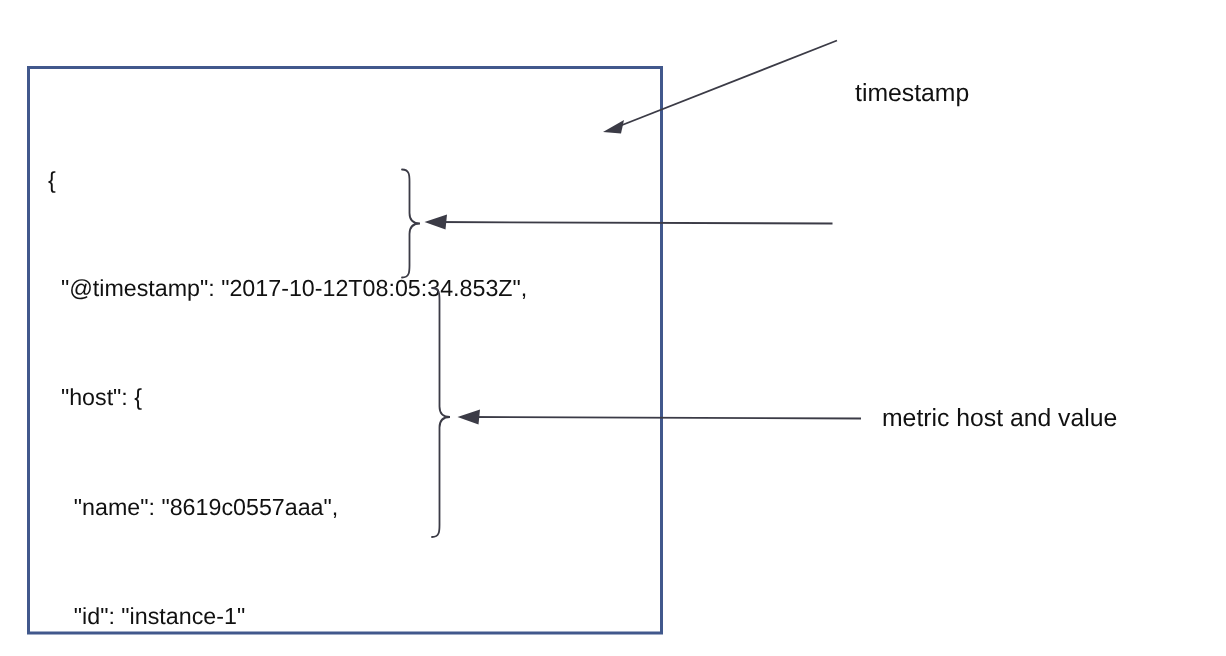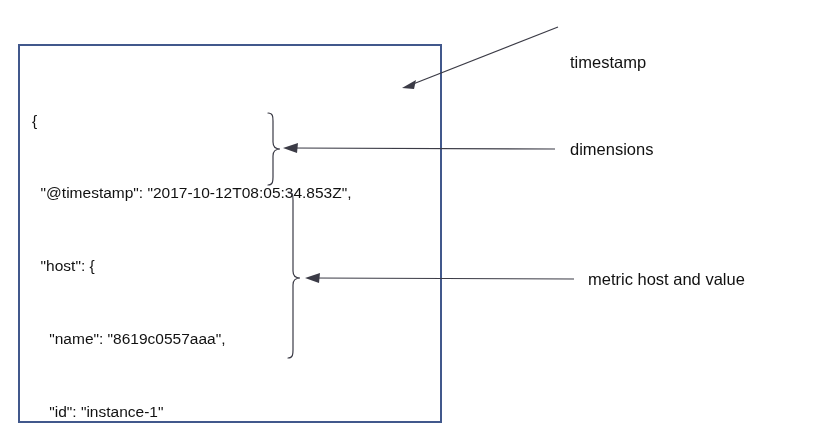--- a/index.html
+++ b/index.html
@@ -115,17 +115,16 @@
 
     <line x1="555" y1="149" x2="290" y2="148" stroke="#3b3b46" stroke-width="1.2"></line>
     <polygon points="283,148 298,143 297,153" fill="#3b3b46"></polygon>
 
     <line x1="574" y1="279" x2="312" y2="278" stroke="#3b3b46" stroke-width="1.2"></line>
     <polygon points="305,278 320,273 319,283" fill="#3b3b46"></polygon>
   </svg>
 
   <div class="anno-label" id="label-timestamp">timestamp</div>
 
-  <div class="anno-label" id="label-dimensions">dimensions</div>
 
   <div class="anno-label" id="label-metric">metric host and value</div>
 
 </div>
 
 </body></html>

